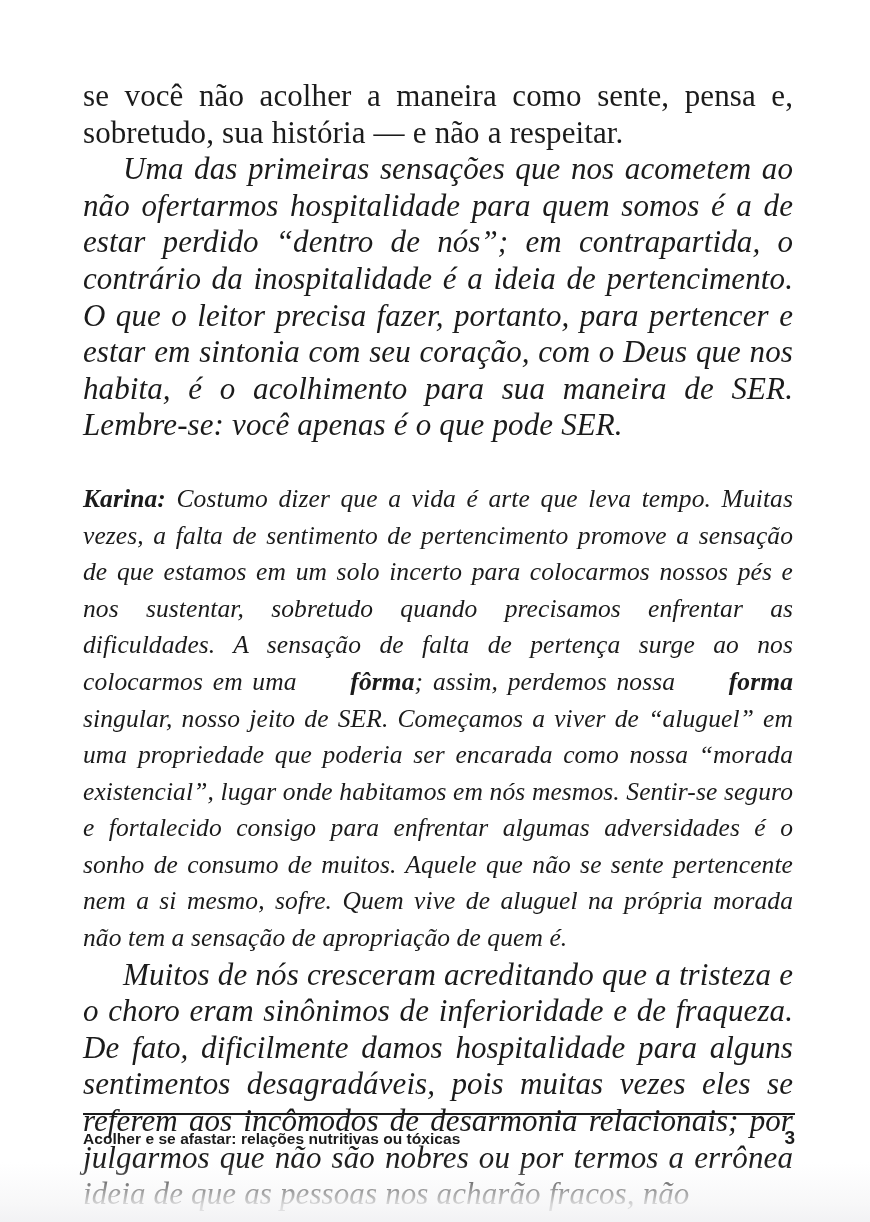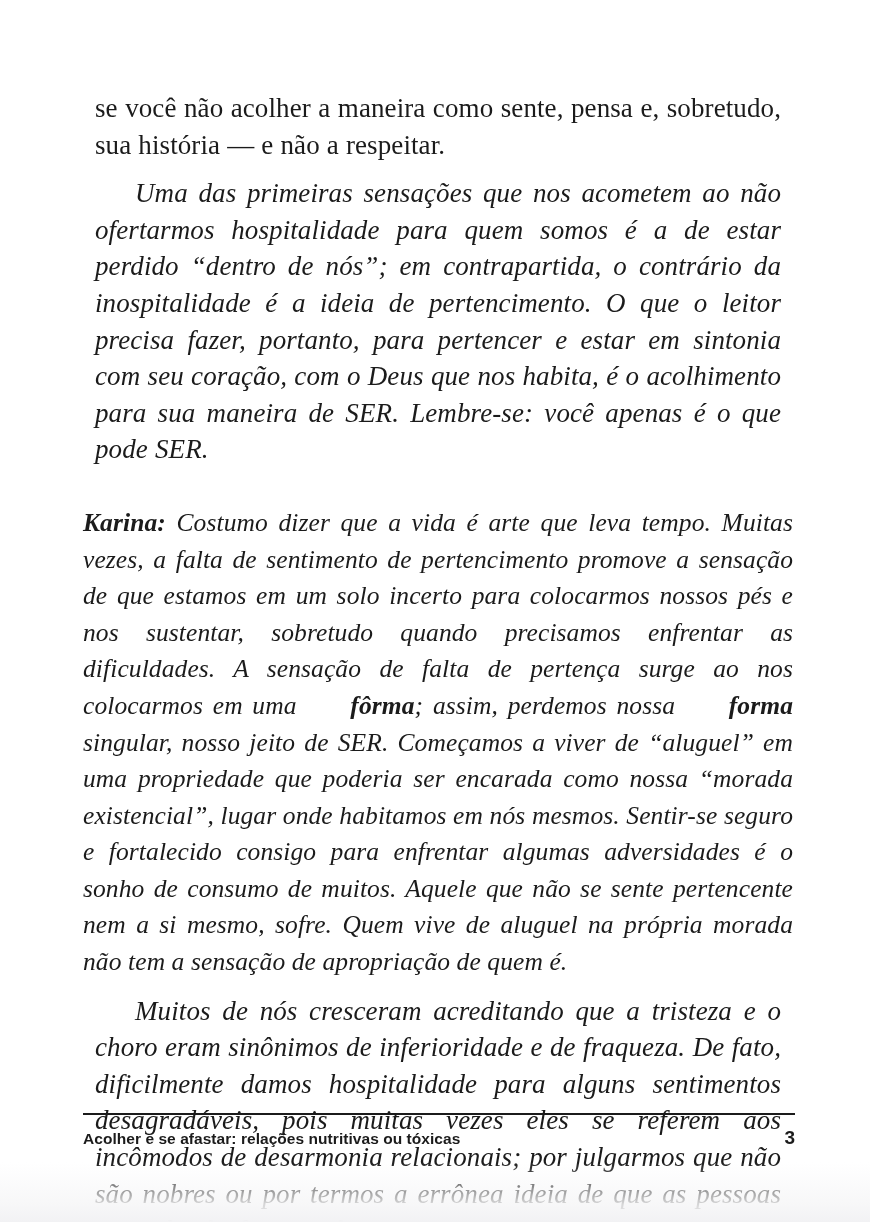--- a/index.html
+++ b/index.html
@@ -37,22 +37,22 @@
   }
 
   .text-column {
     position: absolute;
     left: 83px;
     top: 78px;
     width: 710px;
   }
 
   p.body-par {
-    margin: 12px;
-    font-size: 27px;
+    margin: 0;
+    font-size: 31px;
     line-height: 36.6px;
     text-align: justify;
     text-justify: inter-word;
     hyphens: manual;
     letter-spacing: 0.1px;
     word-spacing: 0.2px;
   }
 
   p.body-par.indent { text-indent: 40px; font-style: italic; }
 

